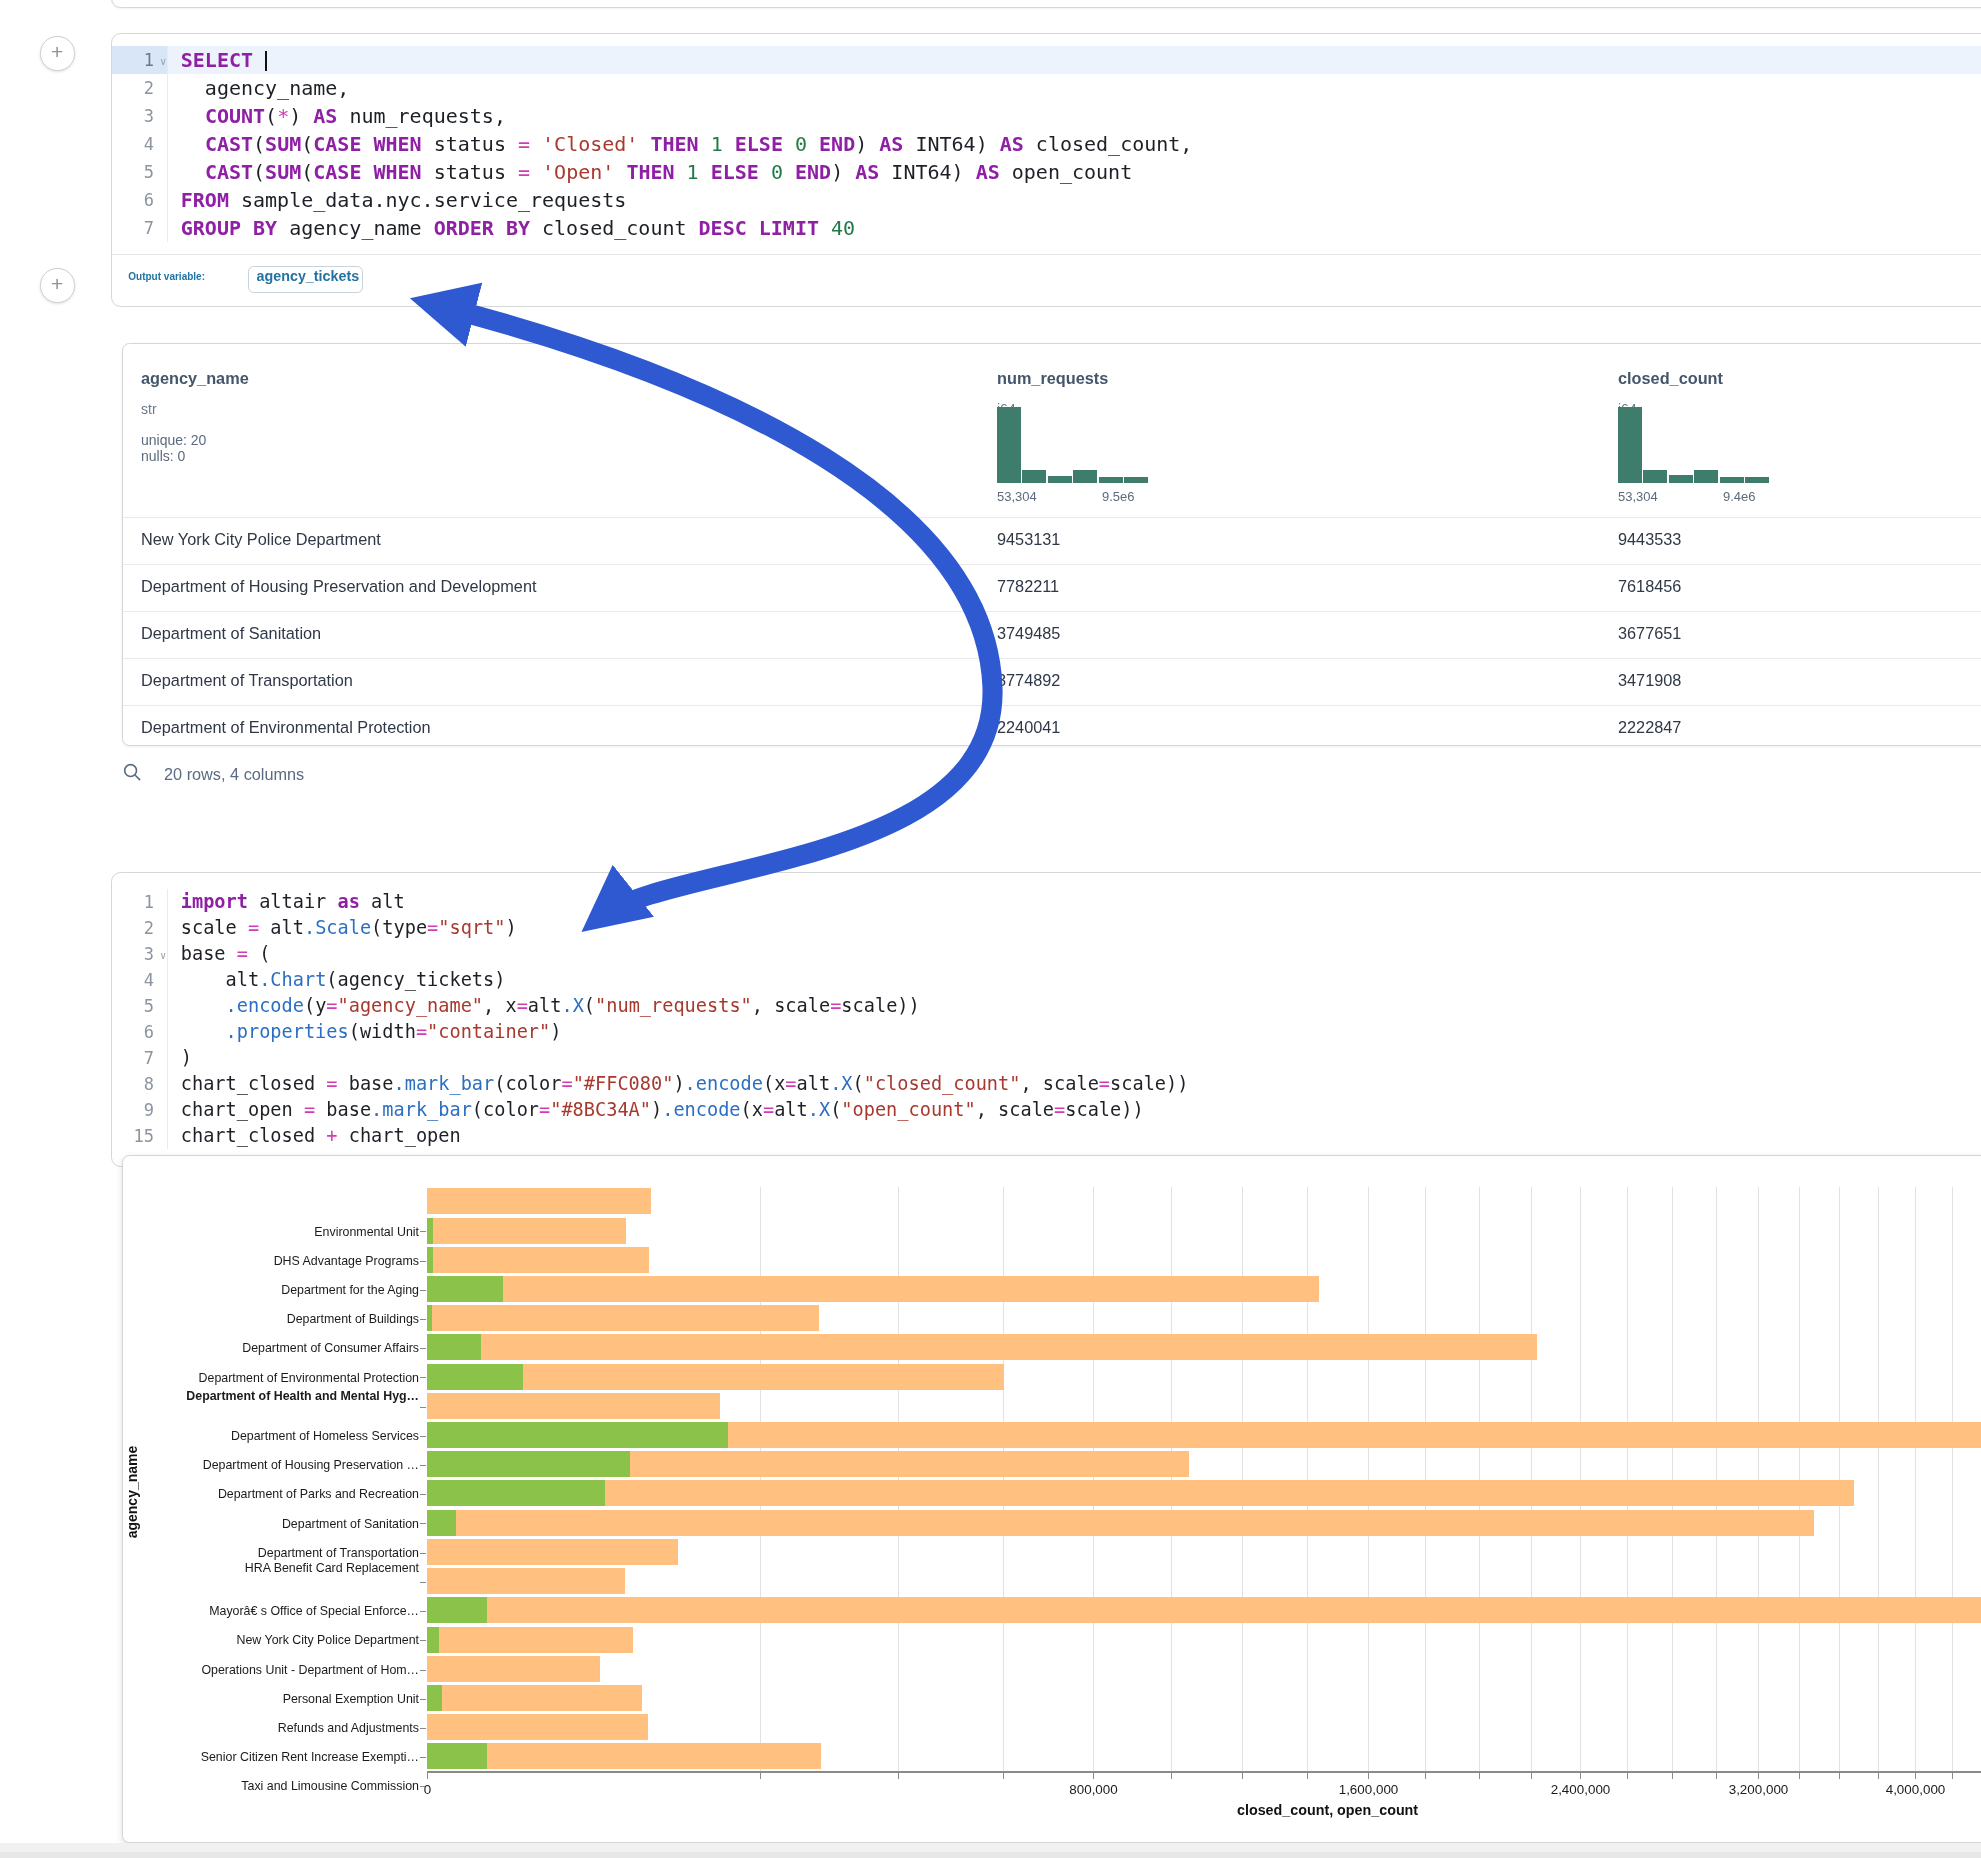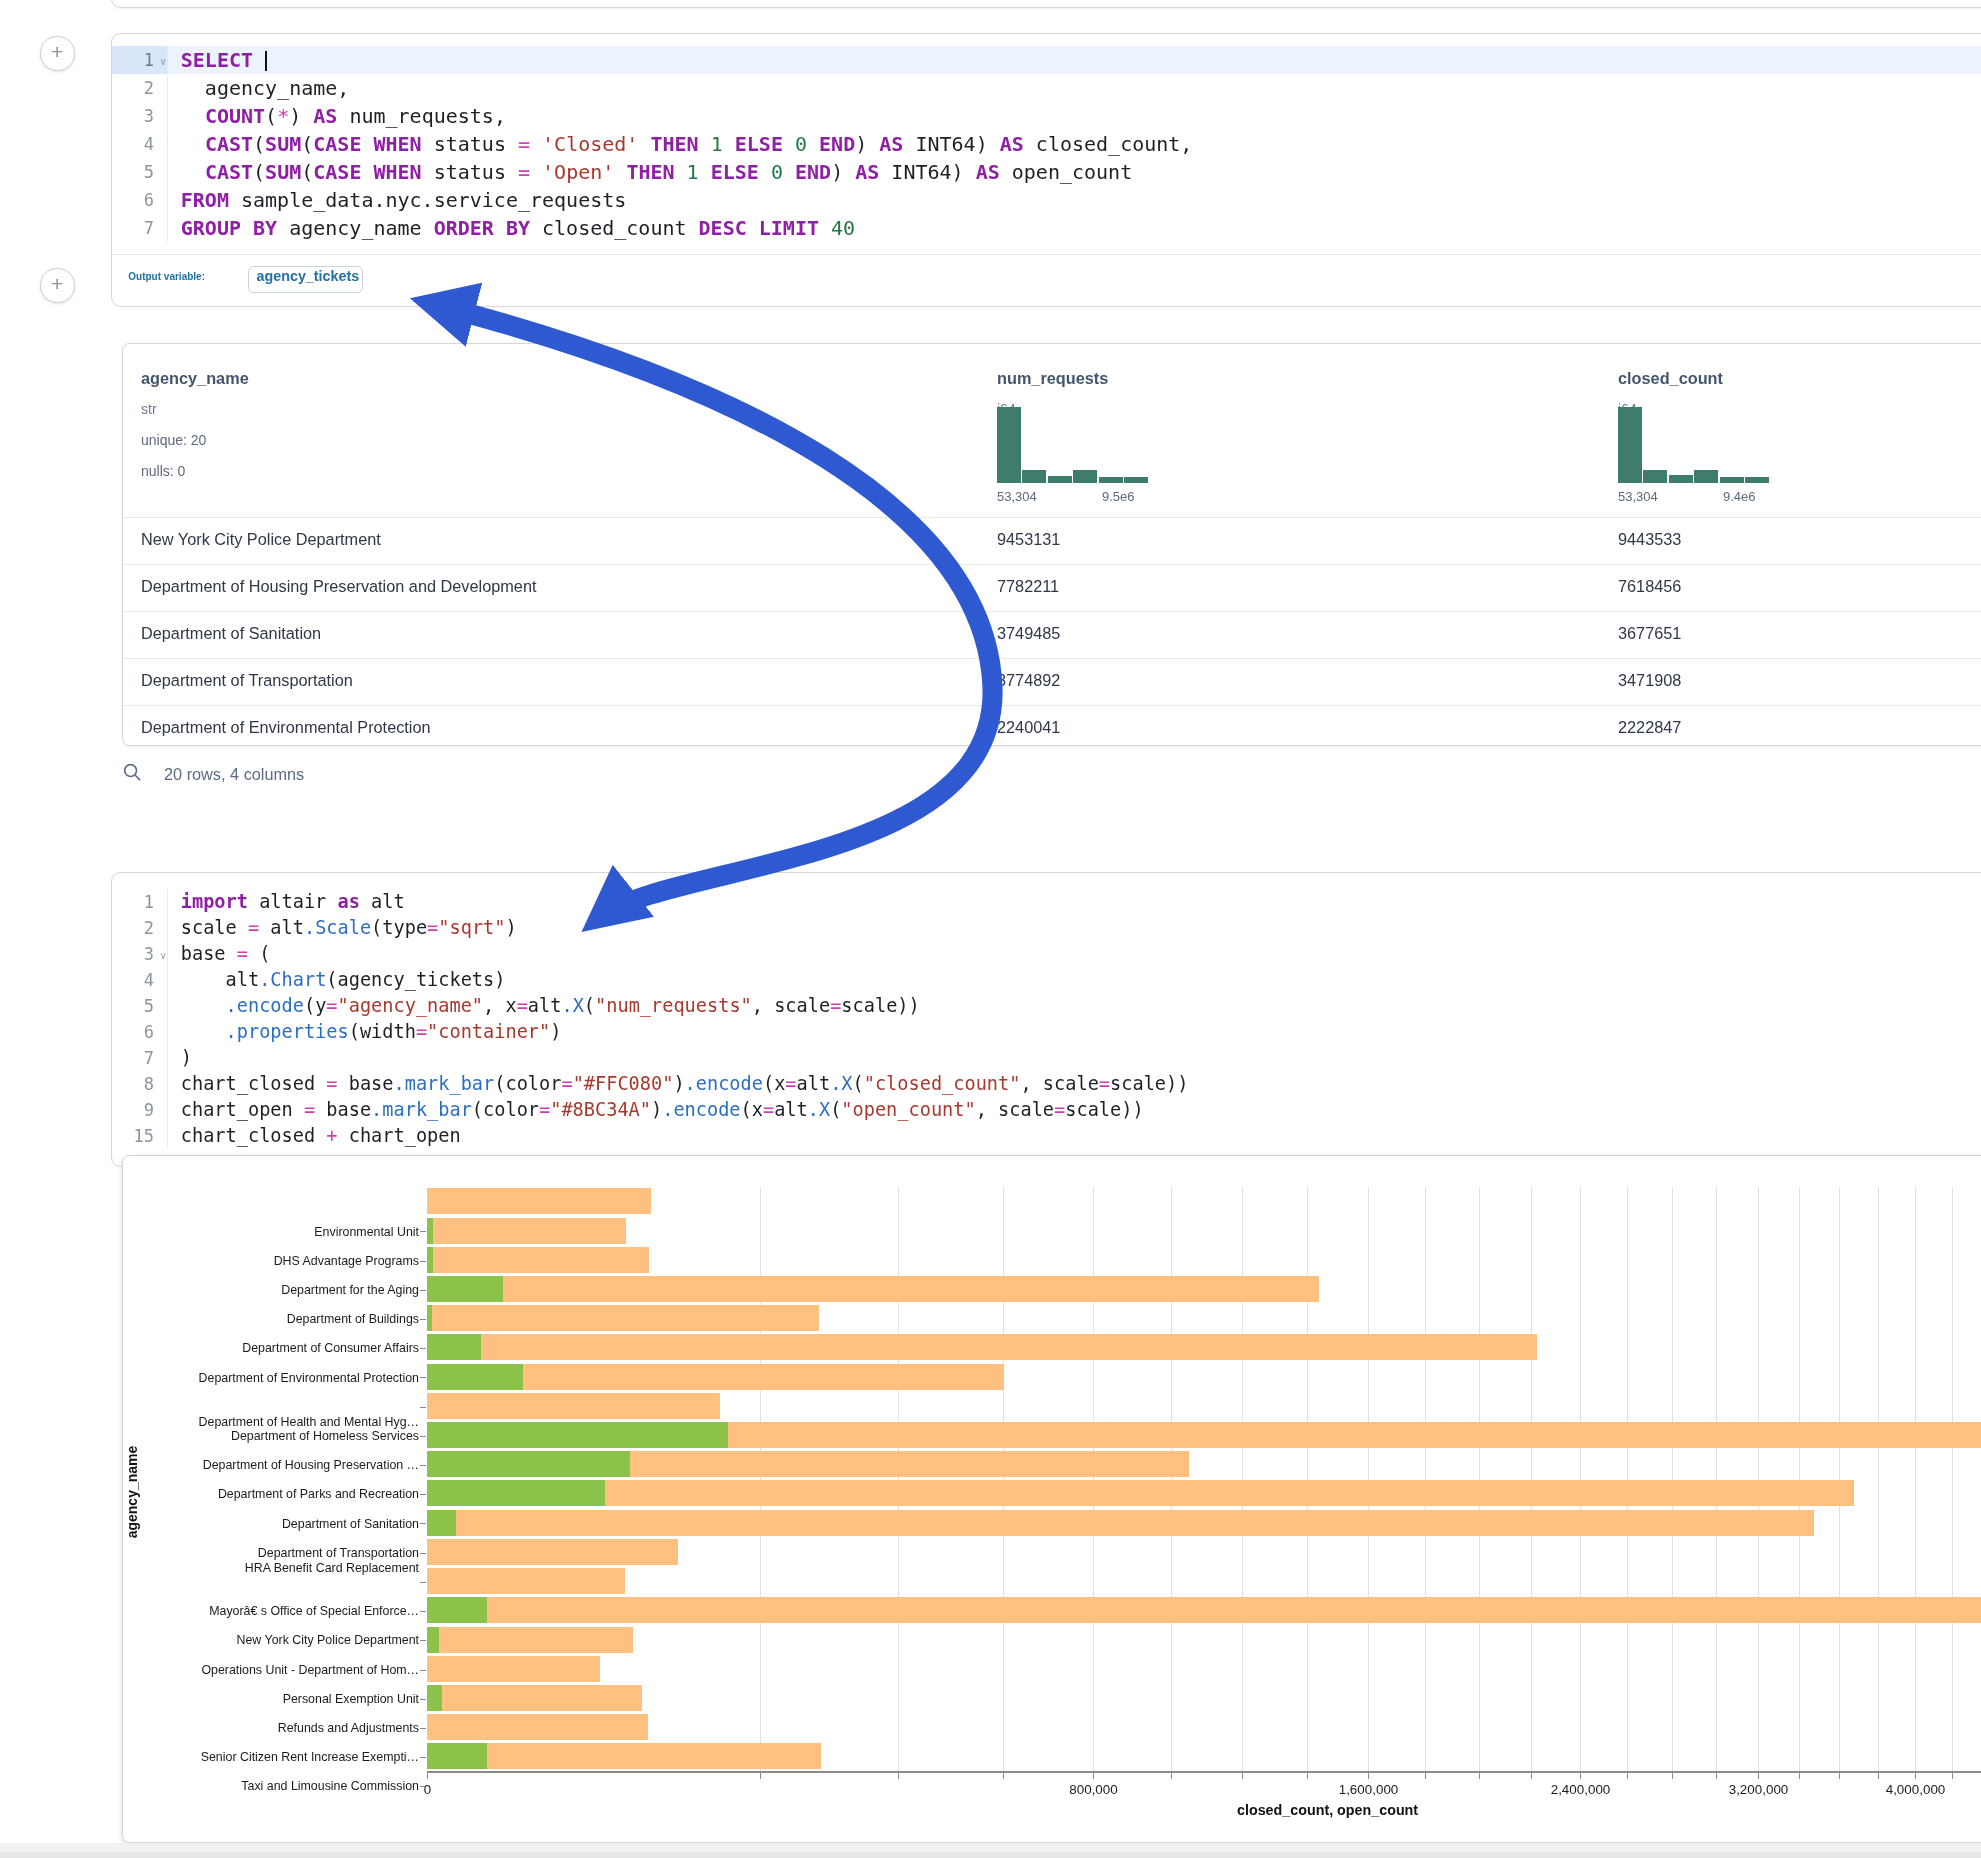--- a/index.html
+++ b/index.html
@@ -41,21 +41,21 @@
   #outvar-chip{position:absolute;left:136px;top:10.5px;width:98px;height:22px;padding:1.9px 7.6px;border:1px solid #c8d3dc;
     border-radius:5.7px;font-size:14.3px;font-weight:bold;color:#2273a3;white-space:nowrap;overflow:hidden;background:#fff;cursor:pointer;}
   
   #table-card{left:122px;top:343px;right:-38px;height:401px;border-radius:7.6px;box-shadow:0 1px 2.9px rgba(0,0,0,.07);overflow:hidden;}
   #table-header{position:absolute;left:0;top:0;right:0;height:173px;}
   .hcol{position:absolute;top:0;}
   .hcol-0{left:18px;} .hcol-1{left:874px;} .hcol-2{left:1495px;}
   .hname{position:absolute;top:25px;font-size:16.3px;font-weight:bold;color:#44566b;white-space:nowrap;}
   .htype{position:absolute;top:57px;font-size:14px;color:#6a7a8c;text-align:center;}
   .hstat{position:absolute;font-size:14px;color:#5b6b7d;white-space:nowrap;}
-  .hstat.s0{top:88px;} .hstat.s1{top:119px;}
+  .hstat.s0{top:88px;} .hstat.s1{top:104px;}
   .hist{position:absolute;top:63px;height:76px;display:flex;align-items:flex-end;gap:1.4px;}
   .hist .hb{width:24px;background:var(--hist);}
   .histlab{position:absolute;top:145px;font-size:13px;color:#5b6b7d;}
   .histlab.max{left:105px;}
   #table-rows{position:absolute;left:0;top:173px;right:0;bottom:0;}
   .trow{position:relative;height:46px;border-top:1px solid #eaeaea;cursor:default;}
   .tcell{position:absolute;top:12.4px;font-size:16.3px;color:#2f3847;white-space:nowrap;}
   .tc-0{left:18px;} .tc-1{left:874px;} .tc-2{left:1495px;}
   #table-footer{position:absolute;left:122px;top:758px;height:32.5px;display:flex;align-items:center;}
   #table-footer .txt{margin-left:21px;font-size:16.3px;color:#5a6b82;}
@@ -256,21 +256,21 @@
       <div class="ylab" style="top: 67px; position: absolute;">DHS Advantage Programs</div>
       <div class="ytick" style="top: 74px;"></div>
       <div class="ylab" style="top: 96px; position: absolute; padding-left: 12px;">Department for the Aging</div>
       <div class="ytick" style="top: 103px;"></div>
       <div class="ylab" style="top: 125px; position: absolute;">Department of Buildings</div>
       <div class="ytick" style="top: 132px;"></div>
       <div class="ylab" style="top: 154px; position: absolute;">Department of Consumer Affairs</div>
       <div class="ytick" style="top: 161px;"></div>
       <div class="ylab" style="top: 184px; position: absolute;">Department of Environmental Protection</div>
       <div class="ytick" style="top: 190px;"></div>
-      <div class="ylab" style="top: 228px; position: absolute;">Department of Health and Mental Hyg…</div>
+      <div class="ylab" style="top: 202px; position: absolute; font-weight: bold;">Department of Health and Mental Hyg…</div>
       <div class="ytick" style="top: 220px;"></div>
       <div class="ylab" style="top: 242px; position: absolute;">Department of Homeless Services</div>
       <div class="ytick" style="top: 249px;"></div>
       <div class="ylab" style="top: 271px; position: absolute;">Department of Housing Preservation …</div>
       <div class="ytick" style="top: 278px;"></div>
       <div class="ylab" style="top: 300px; position: absolute;">Department of Parks and Recreation</div>
       <div class="ytick" style="top: 307px;"></div>
       <div class="ylab" style="top: 330px; position: absolute;">Department of Sanitation</div>
       <div class="ytick" style="top: 336px;"></div>
       <div class="ylab" style="top: 359px; position: absolute;">Department of Transportation</div>

